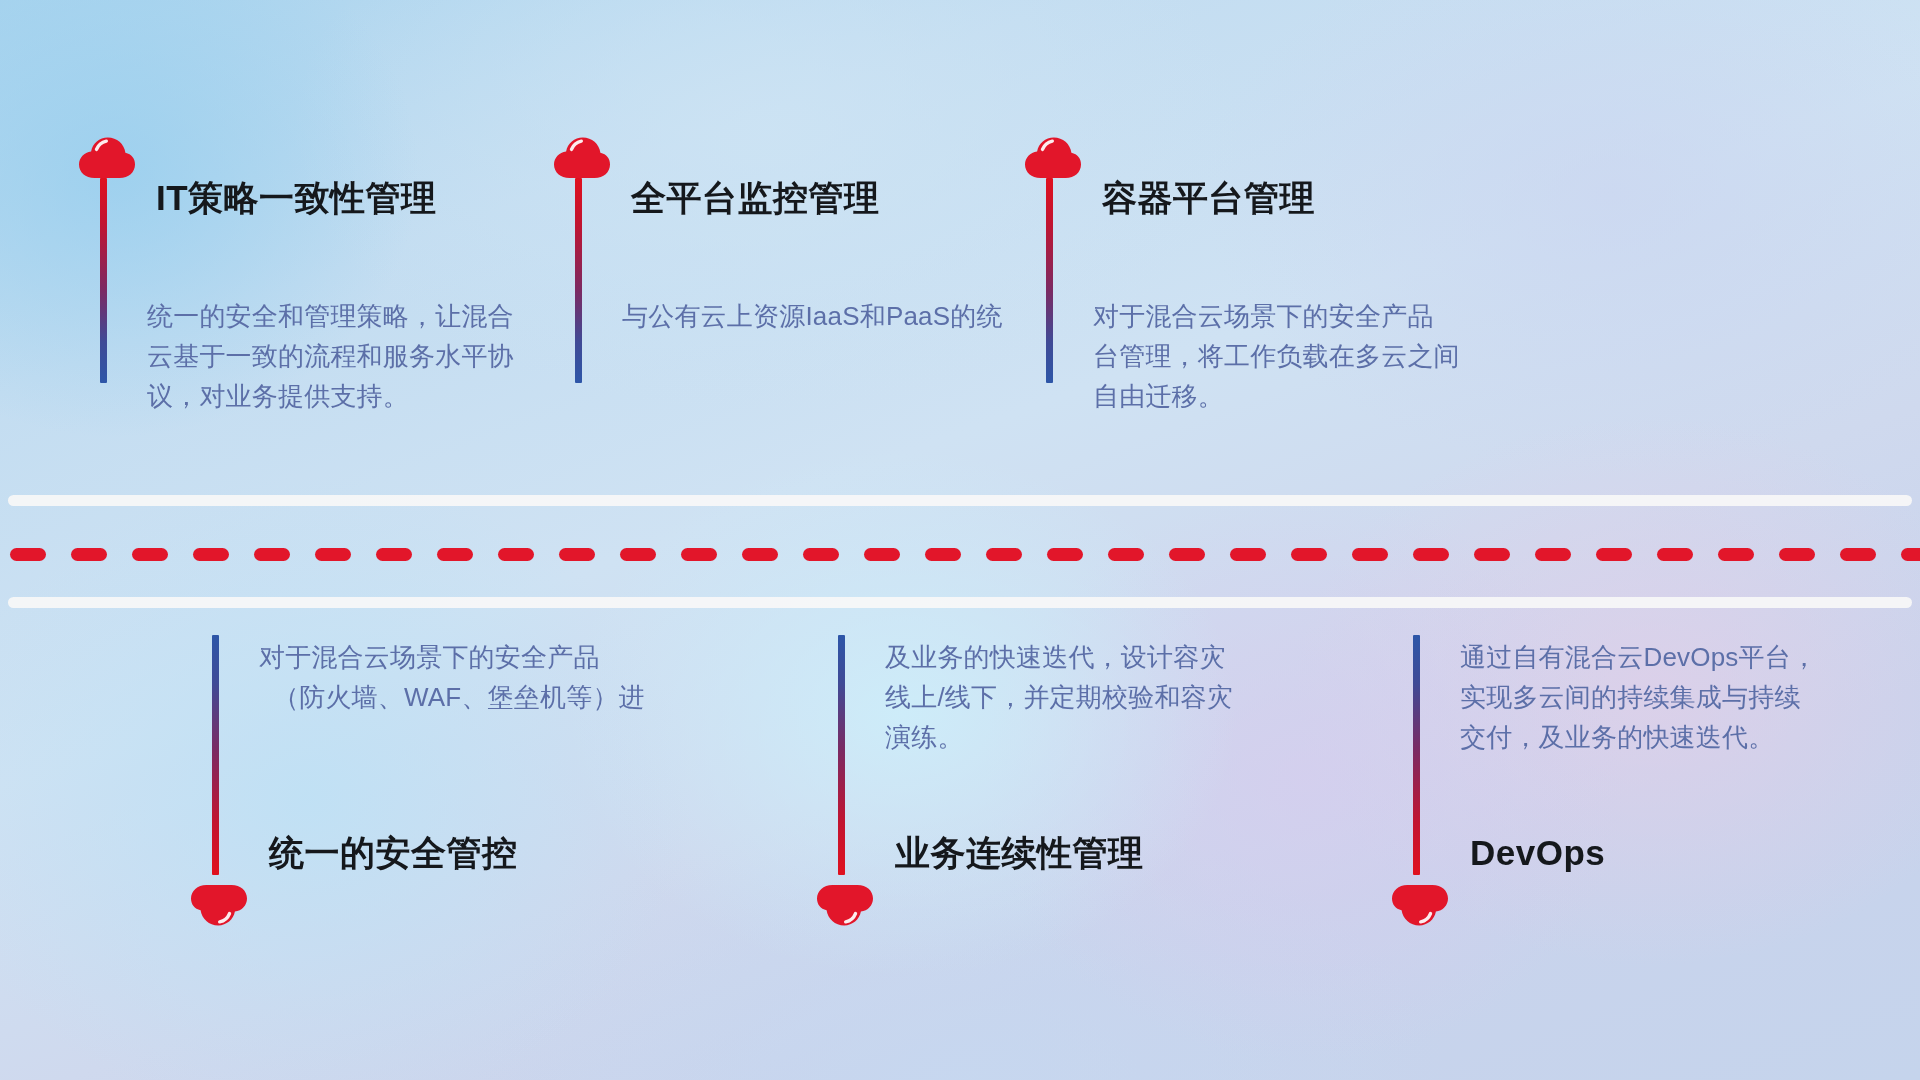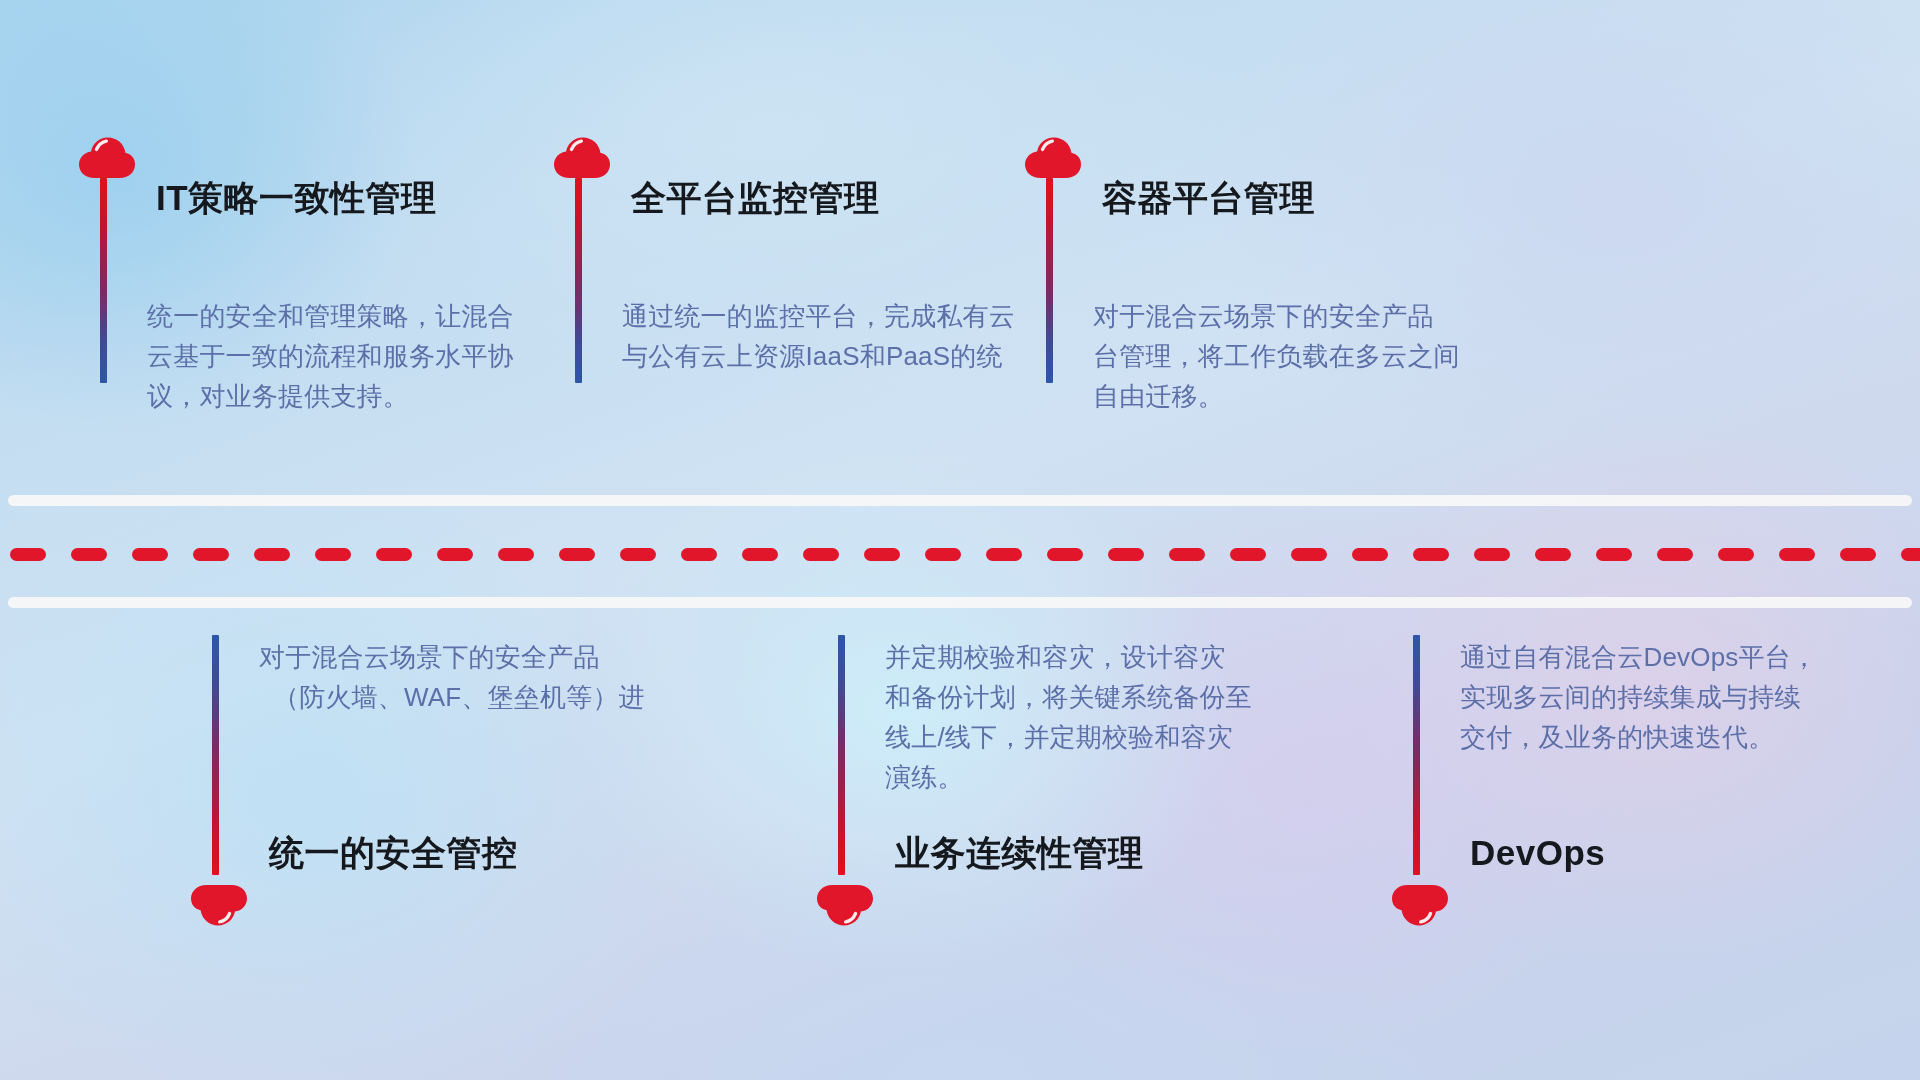--- a/index.html
+++ b/index.html
@@ -94,21 +94,20 @@
 
   <div class="cloud" style="left:551px; top:131px;">
     <svg viewBox="0 0 62 48" aria-hidden="true">
       <path d="M18.5 47C9.4 47 3 41.2 3 33.5 3 26.6 8.2 21.2 15.1 20.4 16.6 12.4 23.4 6.5 31.8 6.5c9.1 0 16.5 6.6 17.6 15.2C55.6 23 59 27.6 59 33.4 59 41 52.6 47 43.6 47Z" fill="#e2162a"></path>
       <path d="M20.5 18.4c1.7-4.3 5.4-7.4 9.8-8.3" stroke="#ffffff" stroke-width="3.4" stroke-linecap="round" fill="none" opacity="0.92"></path>
     </svg>
   </div>
   <div class="stem down" style="left:575px; top:178px; height:205px;"></div>
   <div class="title" style="left:623px; top:180px;">全平台监控管理</div>
   <div class="body" style="left:622px; top:296px;">
-    <span class="ln">通过统一的监控平台，完成私有云</span>
     <span class="ln">与公有云上资源IaaS和PaaS的统</span>
   </div>
 
   <div class="cloud" style="left:1022px; top:131px;">
     <svg viewBox="0 0 62 48" aria-hidden="true">
       <path d="M18.5 47C9.4 47 3 41.2 3 33.5 3 26.6 8.2 21.2 15.1 20.4 16.6 12.4 23.4 6.5 31.8 6.5c9.1 0 16.5 6.6 17.6 15.2C55.6 23 59 27.6 59 33.4 59 41 52.6 47 43.6 47Z" fill="#e2162a"></path>
       <path d="M20.5 18.4c1.7-4.3 5.4-7.4 9.8-8.3" stroke="#ffffff" stroke-width="3.4" stroke-linecap="round" fill="none" opacity="0.92"></path>
     </svg>
   </div>
   <div class="stem down" style="left:1046px; top:178px; height:205px;"></div>
@@ -164,22 +163,21 @@
   <div class="title" style="left:261px; top:835px;">统一的安全管控</div>
   <div class="cloud" style="left:188px; top:884px; transform:rotate(180deg);">
     <svg viewBox="0 0 62 48" aria-hidden="true">
       <path d="M18.5 47C9.4 47 3 41.2 3 33.5 3 26.6 8.2 21.2 15.1 20.4 16.6 12.4 23.4 6.5 31.8 6.5c9.1 0 16.5 6.6 17.6 15.2C55.6 23 59 27.6 59 33.4 59 41 52.6 47 43.6 47Z" fill="#e2162a"></path>
       <path d="M20.5 18.4c1.7-4.3 5.4-7.4 9.8-8.3" stroke="#ffffff" stroke-width="3.4" stroke-linecap="round" fill="none" opacity="0.92"></path>
     </svg>
   </div>
 
   <div class="stem up" style="left:838px; top:635px; height:240px;"></div>
   <div class="body" style="left:885px; top:637px;">
-    <span class="ln">并定期校验和容灾，设计容灾</span>
-    <span class="ln">和备份计划，将关键系统备份至</span>
+    <span class="ln">及业务的快速迭代，设计容灾</span>
     <span class="ln">线上/线下，并定期校验和容灾</span>
     <span class="ln">演练。</span>
   </div>
   <div class="title" style="left:887px; top:835px;">业务连续性管理</div>
   <div class="cloud" style="left:814px; top:884px; transform:rotate(180deg);">
     <svg viewBox="0 0 62 48" aria-hidden="true">
       <path d="M18.5 47C9.4 47 3 41.2 3 33.5 3 26.6 8.2 21.2 15.1 20.4 16.6 12.4 23.4 6.5 31.8 6.5c9.1 0 16.5 6.6 17.6 15.2C55.6 23 59 27.6 59 33.4 59 41 52.6 47 43.6 47Z" fill="#e2162a"></path>
       <path d="M20.5 18.4c1.7-4.3 5.4-7.4 9.8-8.3" stroke="#ffffff" stroke-width="3.4" stroke-linecap="round" fill="none" opacity="0.92"></path>
     </svg>
   </div>

